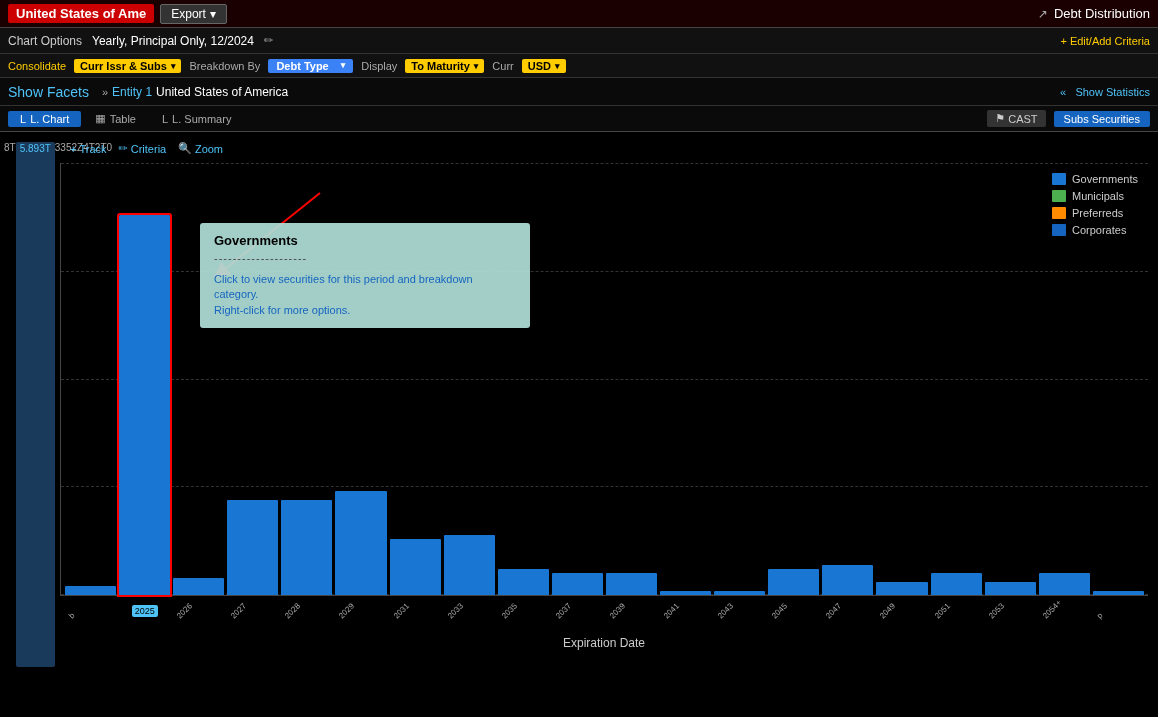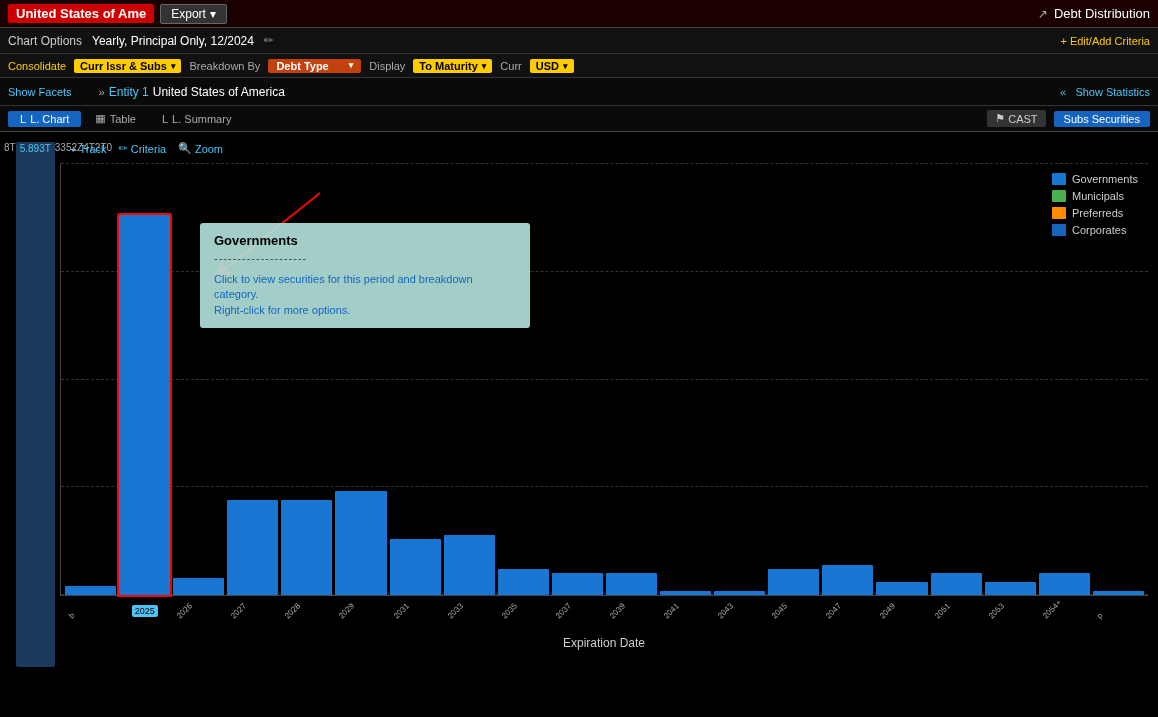--- a/index.html
+++ b/index.html
@@ -104,46 +104,46 @@
       border-radius: 2px;
       cursor: pointer;
       display: flex;
       align-items: center;
       gap: 4px;
       justify-content: flex-end;
     }
     .dropdown-arrow { font-size: 9px; }
     .section-label { color: #aaa; font-size: 11px; }
     .orange-dropdown {
-      background: #c2410c;
+      background: #3b82f6;
       color: #fff;
       font-size: 11px;
       font-weight: bold;
       padding: 1px 8px;
       border-radius: 2px;
       cursor: pointer;
       display: flex;
       align-items: flex-start;
-      gap: 20px;
+      gap: 12px;
     }
 
     
     .facets-row {
       background: #0a0a0a;
       display: flex;
       align-items: center;
       padding: 3px 8px;
       height: 28px;
       border-bottom: 1px solid #333;
     }
     .show-facets {
       color: #4fc3f7;
-      font-size: 11px;
-      cursor: pointer;
-      margin-right: 23px;
+      font-size: 14px;
+      cursor: pointer;
+      margin-right: 9px;
     }
     .arrow-right { color: #aaa; font-size: 11px; margin: 0 4px; }
     .entity-badge {
       color: #4fc3f7;
       margin-right: 4px;
     }
     .entity-name {
       color: #fff;
       font-size: 12px;
     }

